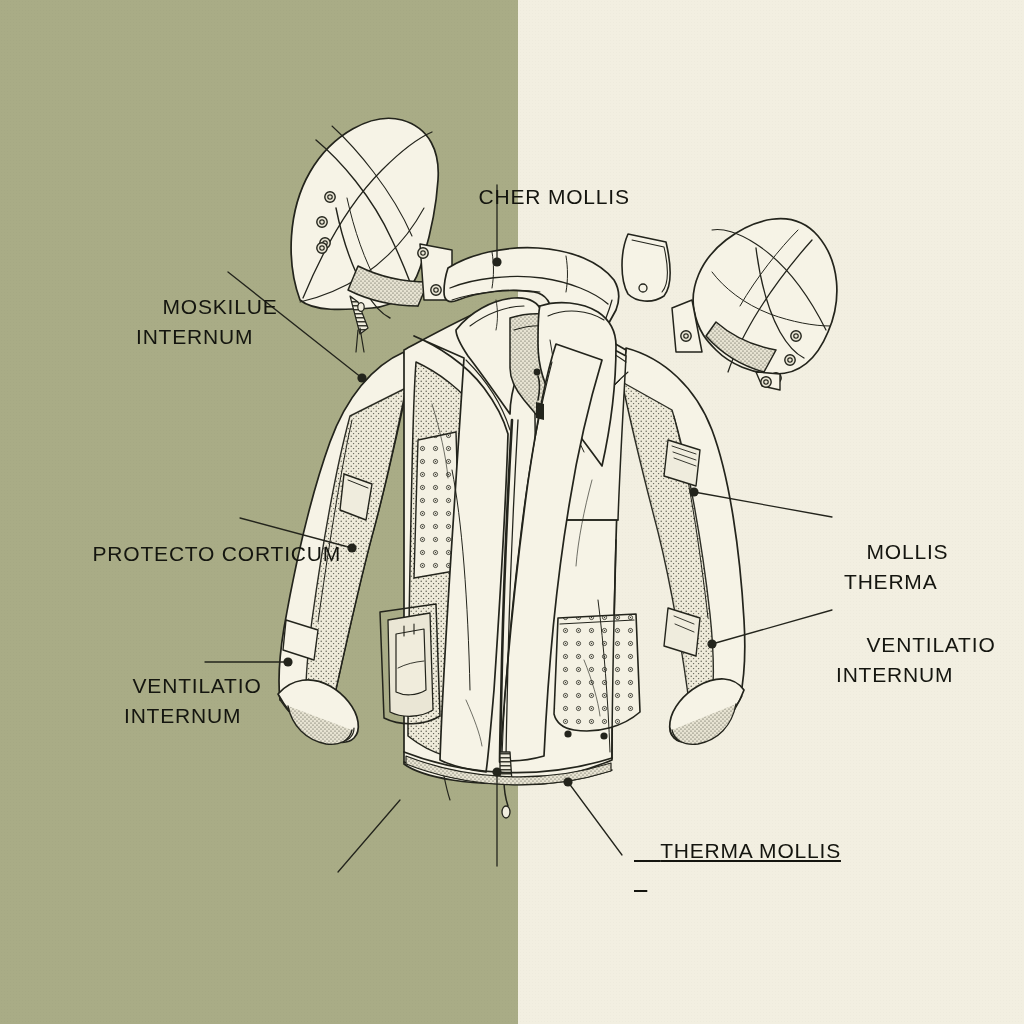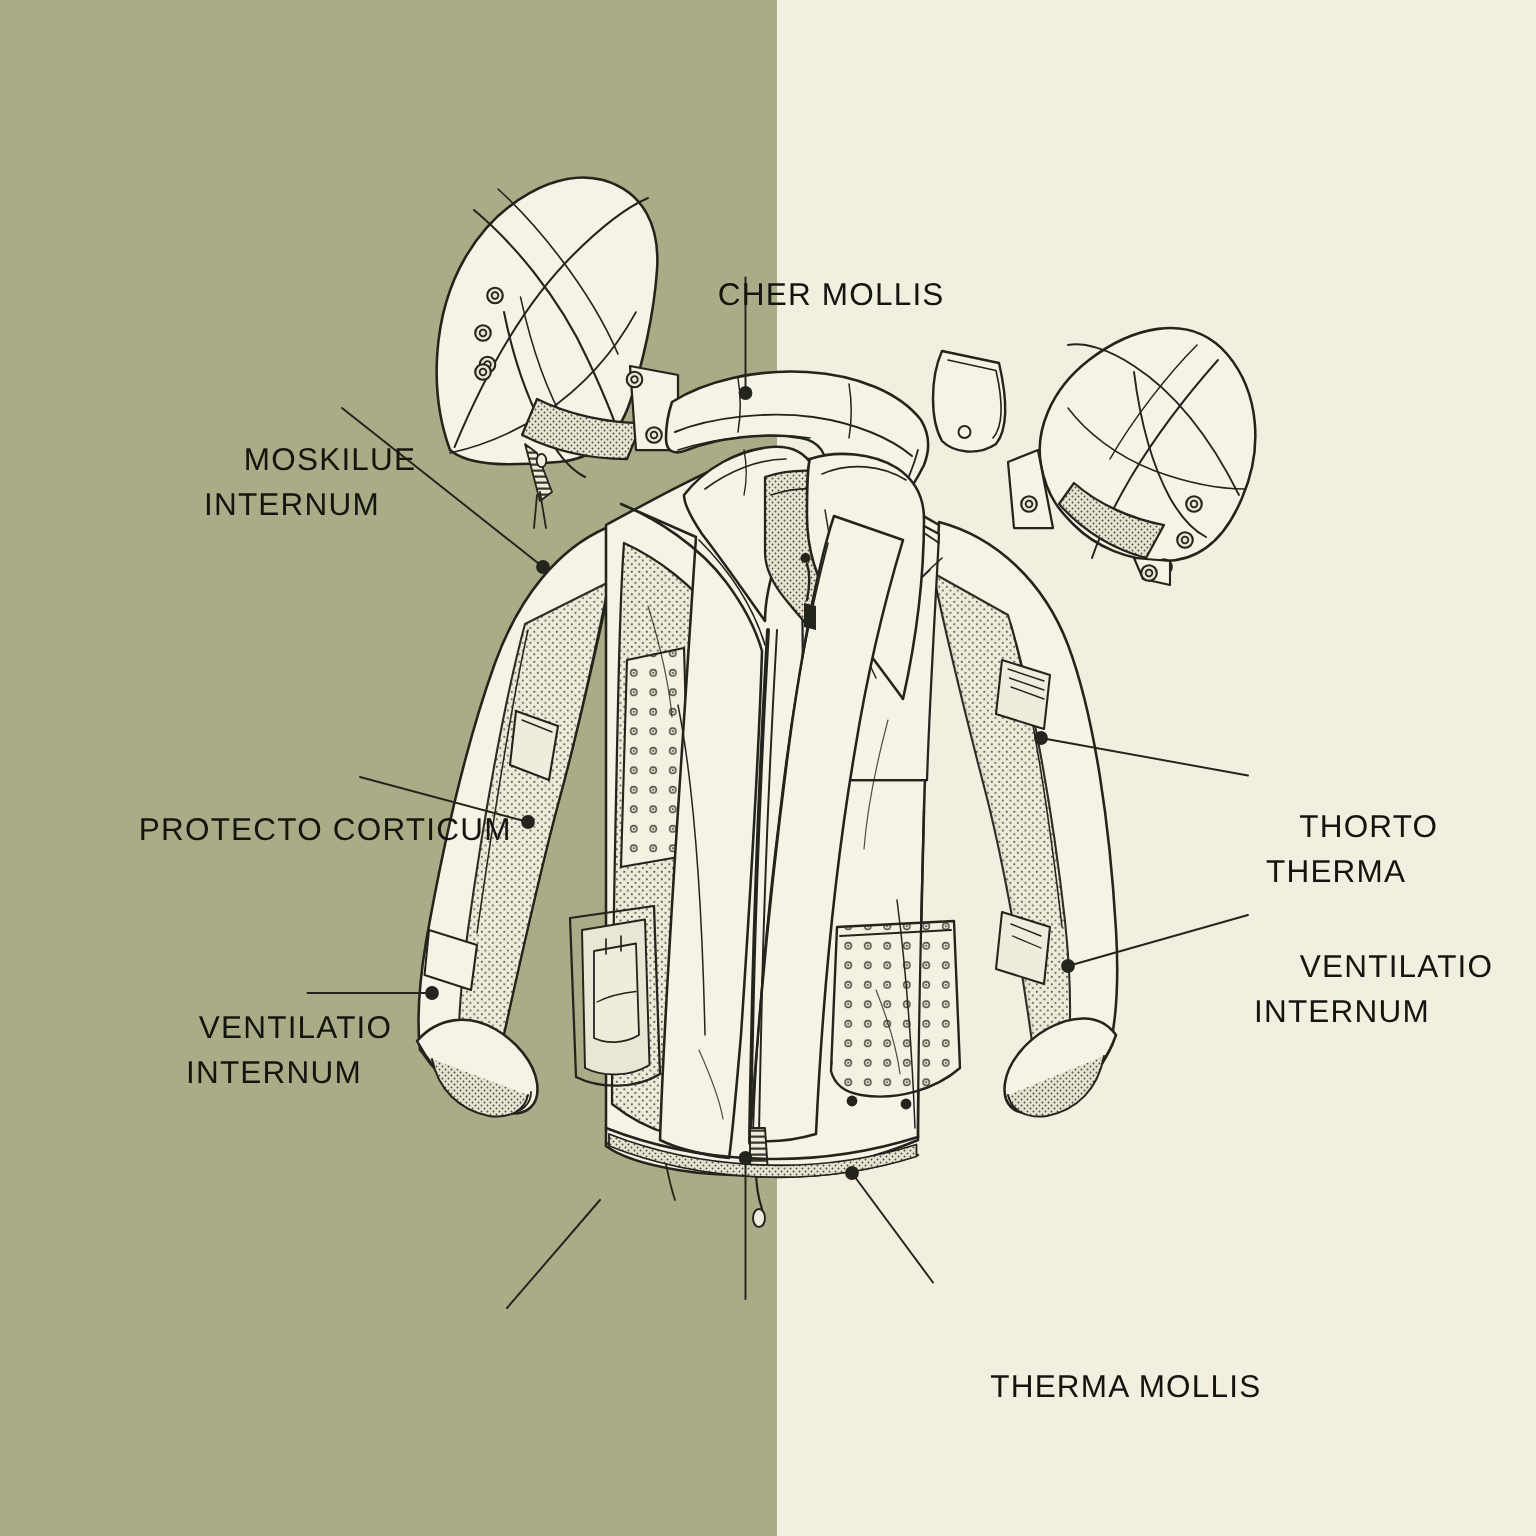--- a/index.html
+++ b/index.html
@@ -293,26 +293,26 @@
 
   <div class="lbl" style="left:66px;top:509px;text-align:right;">
     <span>PROTECTO CORTICUM</span>
   </div>
 
   <div class="lbl" style="left:106px;top:641px;">
     <span>VENTILATIO</span><span class="l2" style="padding-left:18px">INTERNUM</span>
   </div>
 
   <div class="lbl r" style="left:840px;top:507px;">
-    <span>THORTO</span><span class="l2" style="padding-left:4px">THERMA</span>
+    <span>MOLLIS</span><span class="l2" style="padding-left:4px">THERMA</span>
   </div>
 
   <div class="lbl r" style="left:840px;top:600px;">
     <span>VENTILATIO</span><span class="l2" style="margin-left:-4px">INTERNUM</span>
   </div>
 
-  <div class="lbl" style="left:634px;top:880px;">
+  <div class="lbl" style="left:634px;top:806px;text-decoration:underline;">
     <span>THERMA MOLLIS</span>
   </div>
 
 
 
 </div>
 
 </body></html>

